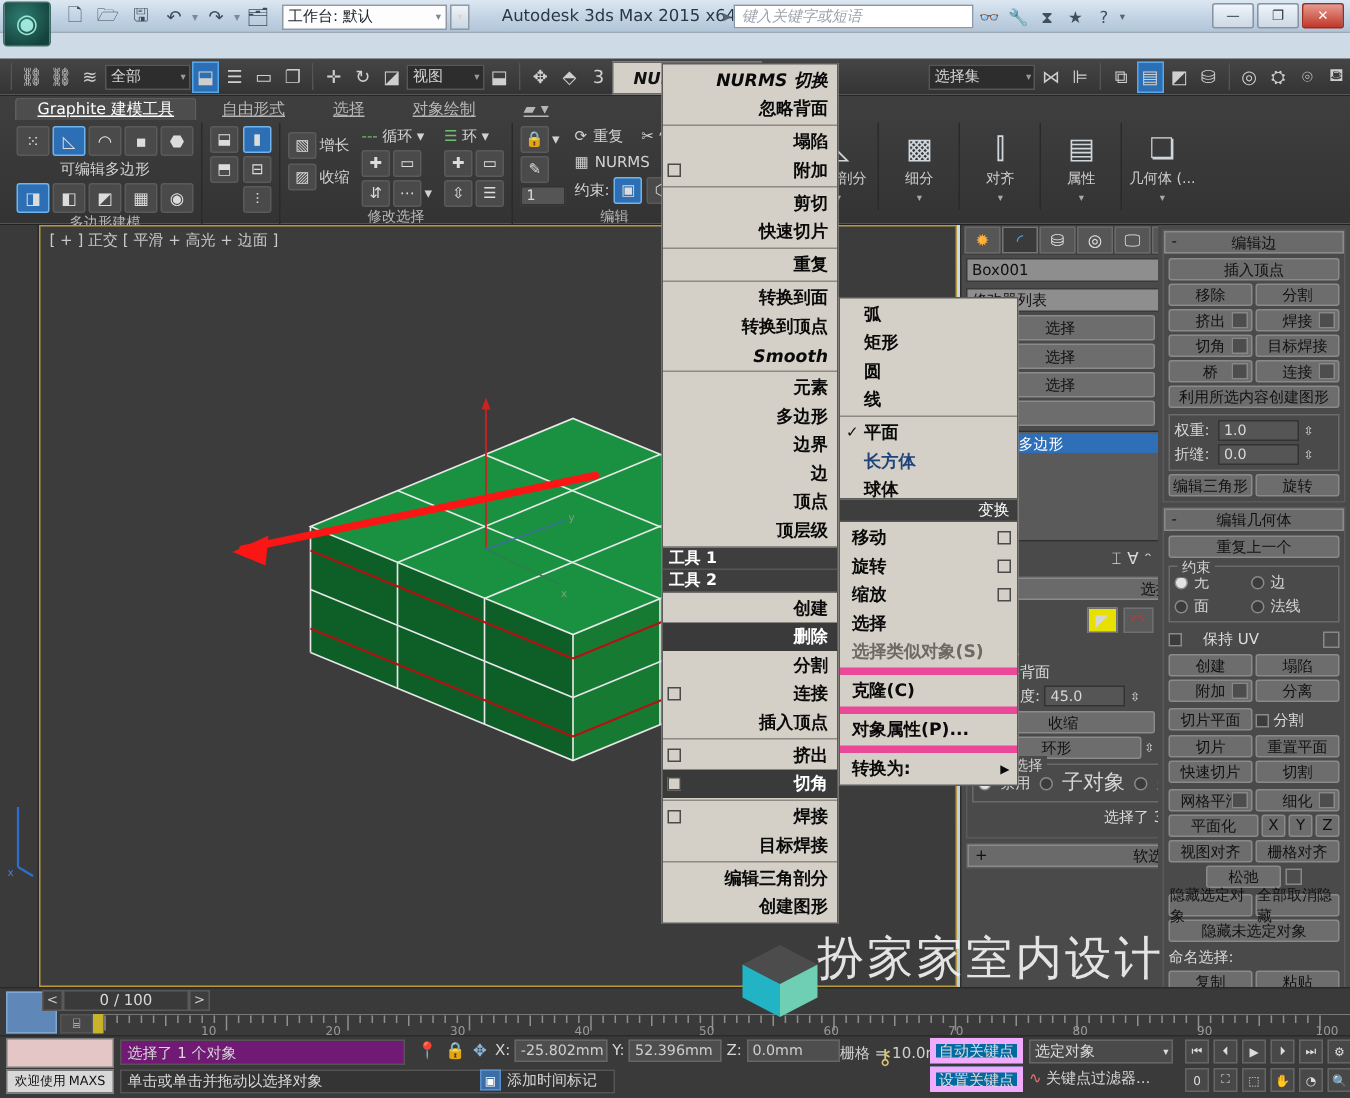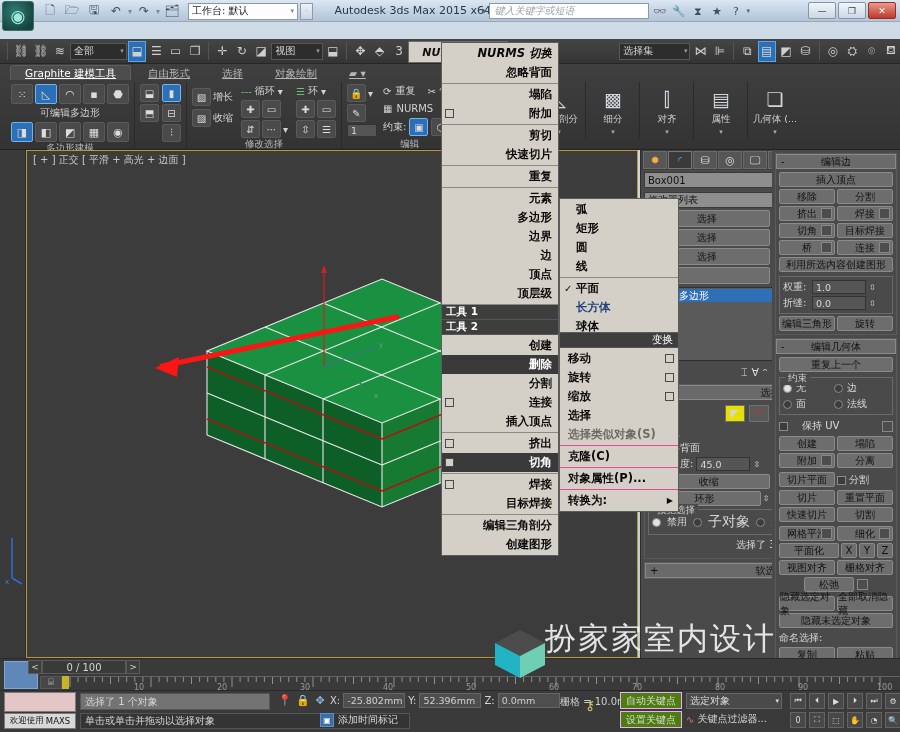--- a/index.html
+++ b/index.html
@@ -220,21 +220,21 @@
   .ctxsub .grp:last-child{border-bottom:none;}
   .srow { height:19px;display:flex;align-items:center;padding-left:16px;font-weight:bold;position:relative;}
   .srow.blue{ color:#21447a; }
   .srow .tick{ position:absolute;left:4px;font-size:10px;}
 
   .ctxsub2 {
     position:absolute; left:559px; top:332px; width:120px;
     background:#d4d0c8; border:1px solid #5c5c5c; z-index:61;
     font-size:11.5px; color:#0a0a0a;
   }
-  .ctxsub2 .grp{border-bottom:1px solid #ec4899;padding:1px 0;}
+  .ctxsub2 .grp{border-bottom:5px solid #ec4899;padding:1px 0;}
   .ctxsub2 .grp:last-child{border-bottom:none;}
   .s2row{height:19px;display:flex;align-items:center;padding-left:8px;font-weight:bold;position:relative;}
   .s2row.dim{ color:#6e6a63; }
   .s2row .rbox{position:absolute;right:4px;width:9px;height:9px;border:1px solid #4a4a4a;}
   .s2row .arr{position:absolute;right:5px;font-size:8px;}
   .subhdr{ background:#3e3e3e;color:#fff;height:15px;display:flex;align-items:center;
     justify-content:flex-end;padding-right:5px;font-size:10.5px;border-bottom:1px solid #565656;}
 
   .tooltip-nurms {
     position:absolute; left:408px; top:41px; width:100px; height:22px;
@@ -259,30 +259,30 @@
   .keyico{position:absolute;left:40px;top:17px;width:22px;height:13px;
     border:1px solid #555;background:#474747;display:flex;align-items:center;justify-content:center;
     font-size:9px;color:#ccc;}
   .statusbar{ position:absolute;left:0;top:690px;width:900px;height:42px;
     background:#3a3a3a;border-top:1px solid #2a2a2a;}
   .mxlogo{position:absolute;left:4px;top:1px;width:72px;height:20px;background:#e4c6c6;
     border:1px solid #7a7a7a;}
   .mxwel{position:absolute;left:4px;top:22px;width:72px;height:16px;background:#d8d8d8;
     border:1px solid #7a7a7a;font-size:8.5px;color:#111;display:flex;align-items:center;
     justify-content:center;gap:2px;}
-  .stline{position:absolute;left:80px;top:2px;width:190px;height:17px;background:#737373;
+  .stline{position:absolute;left:80px;top:2px;width:190px;height:17px;background:#701a75;
     border:1px solid #555;font-size:10px;color:#d6d6d6;display:flex;align-items:center;padding-left:4px;}
   .stprompt{position:absolute;left:80px;top:22px;width:330px;height:16px;background:#343434;
     border:1px solid #555;font-size:10px;color:#d6d6d6;display:flex;align-items:center;padding-left:4px;}
   .xyz{position:absolute;left:330px;top:2px;display:flex;align-items:center;gap:3px;}
   .xyzf{width:62px;height:15px;background:#4e4e4e;border:1px solid #666;font-size:9.5px;
     color:#cfcfcf;display:flex;align-items:center;padding-left:3px;}
   .gridtxt{position:absolute;left:560px;top:4px;font-size:10px;color:#cfcfcf;}
   .keybtns{position:absolute;left:620px;top:1px;}
-  .kbtn{width:62px;height:17px;background:#4d7c0f;border:1px solid #f0abfc;font-size:10px;
+  .kbtn{width:62px;height:17px;background:#0369a1;border:4px solid #f0abfc;font-size:10px;
     color:#ddd;display:flex;align-items:center;justify-content:center;}
   .selcombo{position:absolute;left:686px;top:2px;width:96px;height:16px;background:#4a4a4a;
     border:1px solid #666;font-size:10px;color:#ddd;display:flex;align-items:center;
     padding-left:3px;position:relative;}
   .selcombo .cv{position:absolute;right:2px;font-size:7px;}
   .playrow{position:absolute;left:790px;top:2px;display:flex;gap:3px;}
   .pbtn{width:16px;height:16px;background:#484848;border:1px solid #656565;font-size:8px;
     color:#ddd;display:flex;align-items:center;justify-content:center;}
   .navrow{position:absolute;left:790px;top:21px;display:flex;gap:3px;}
 
@@ -892,20 +892,25 @@
         <span class="lbox"></span>
         <span>附加</span>
       </div>
     </div>
     <div class="grp">
       <div class="mrow">剪切</div>
       <div class="mrow">快速切片</div>
     </div>
     <div class="grp">
       <div class="mrow">重复</div>
+    </div>
+    <div class="grp">
+      <div class="mrow">转换到面</div>
+      <div class="mrow">转换到顶点</div>
+      <div class="mrow ital">Smooth</div>
     </div>
     <div class="grp">
       <div class="mrow">元素</div>
       <div class="mrow">多边形</div>
       <div class="mrow">边界</div>
       <div class="mrow">
         <span>边</span>
         <span class="chk2">✓</span>
       </div>
       <div class="mrow">顶点</div>

